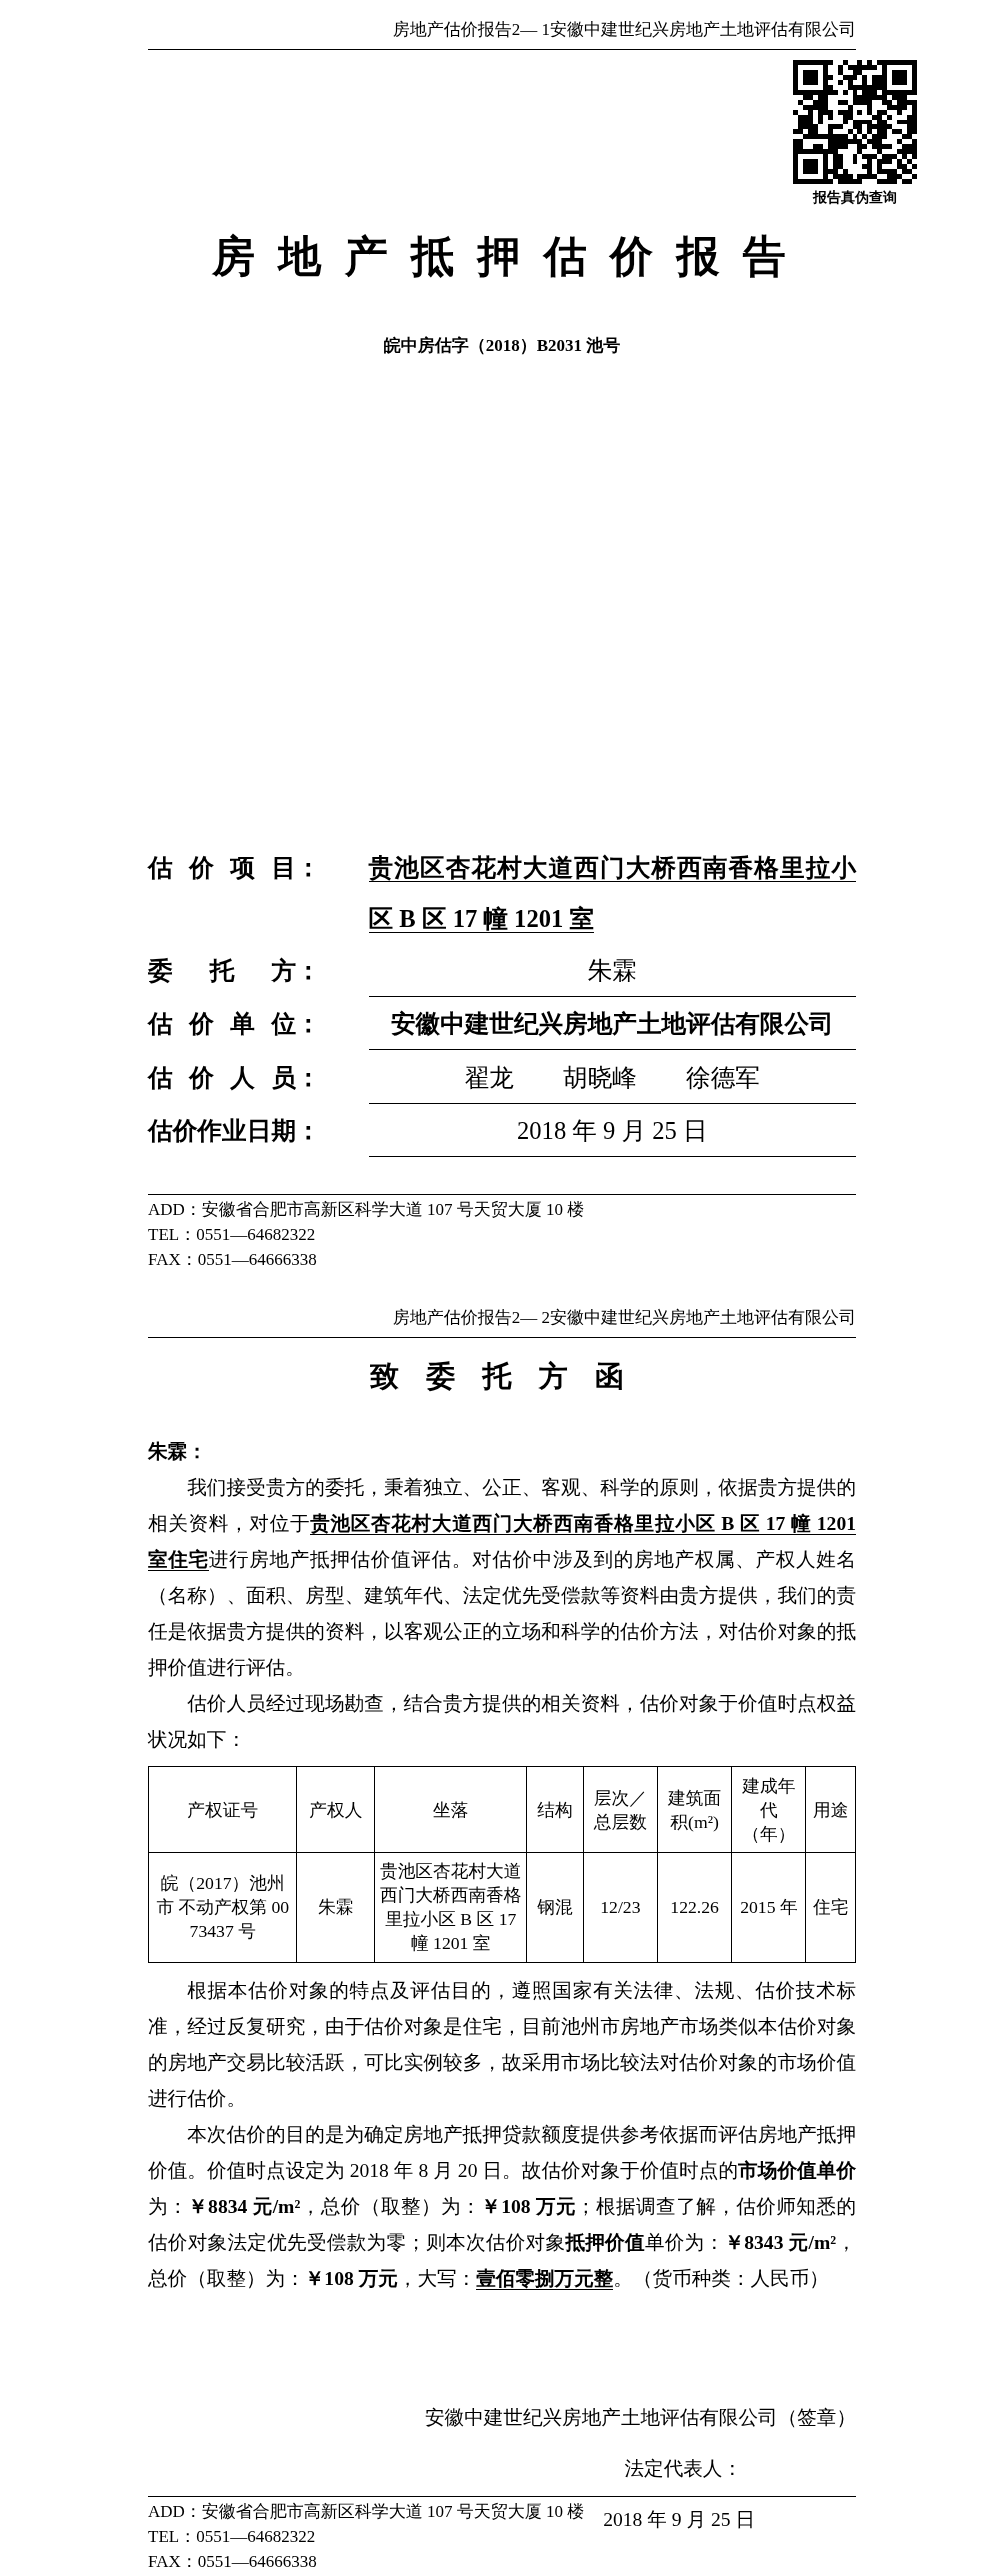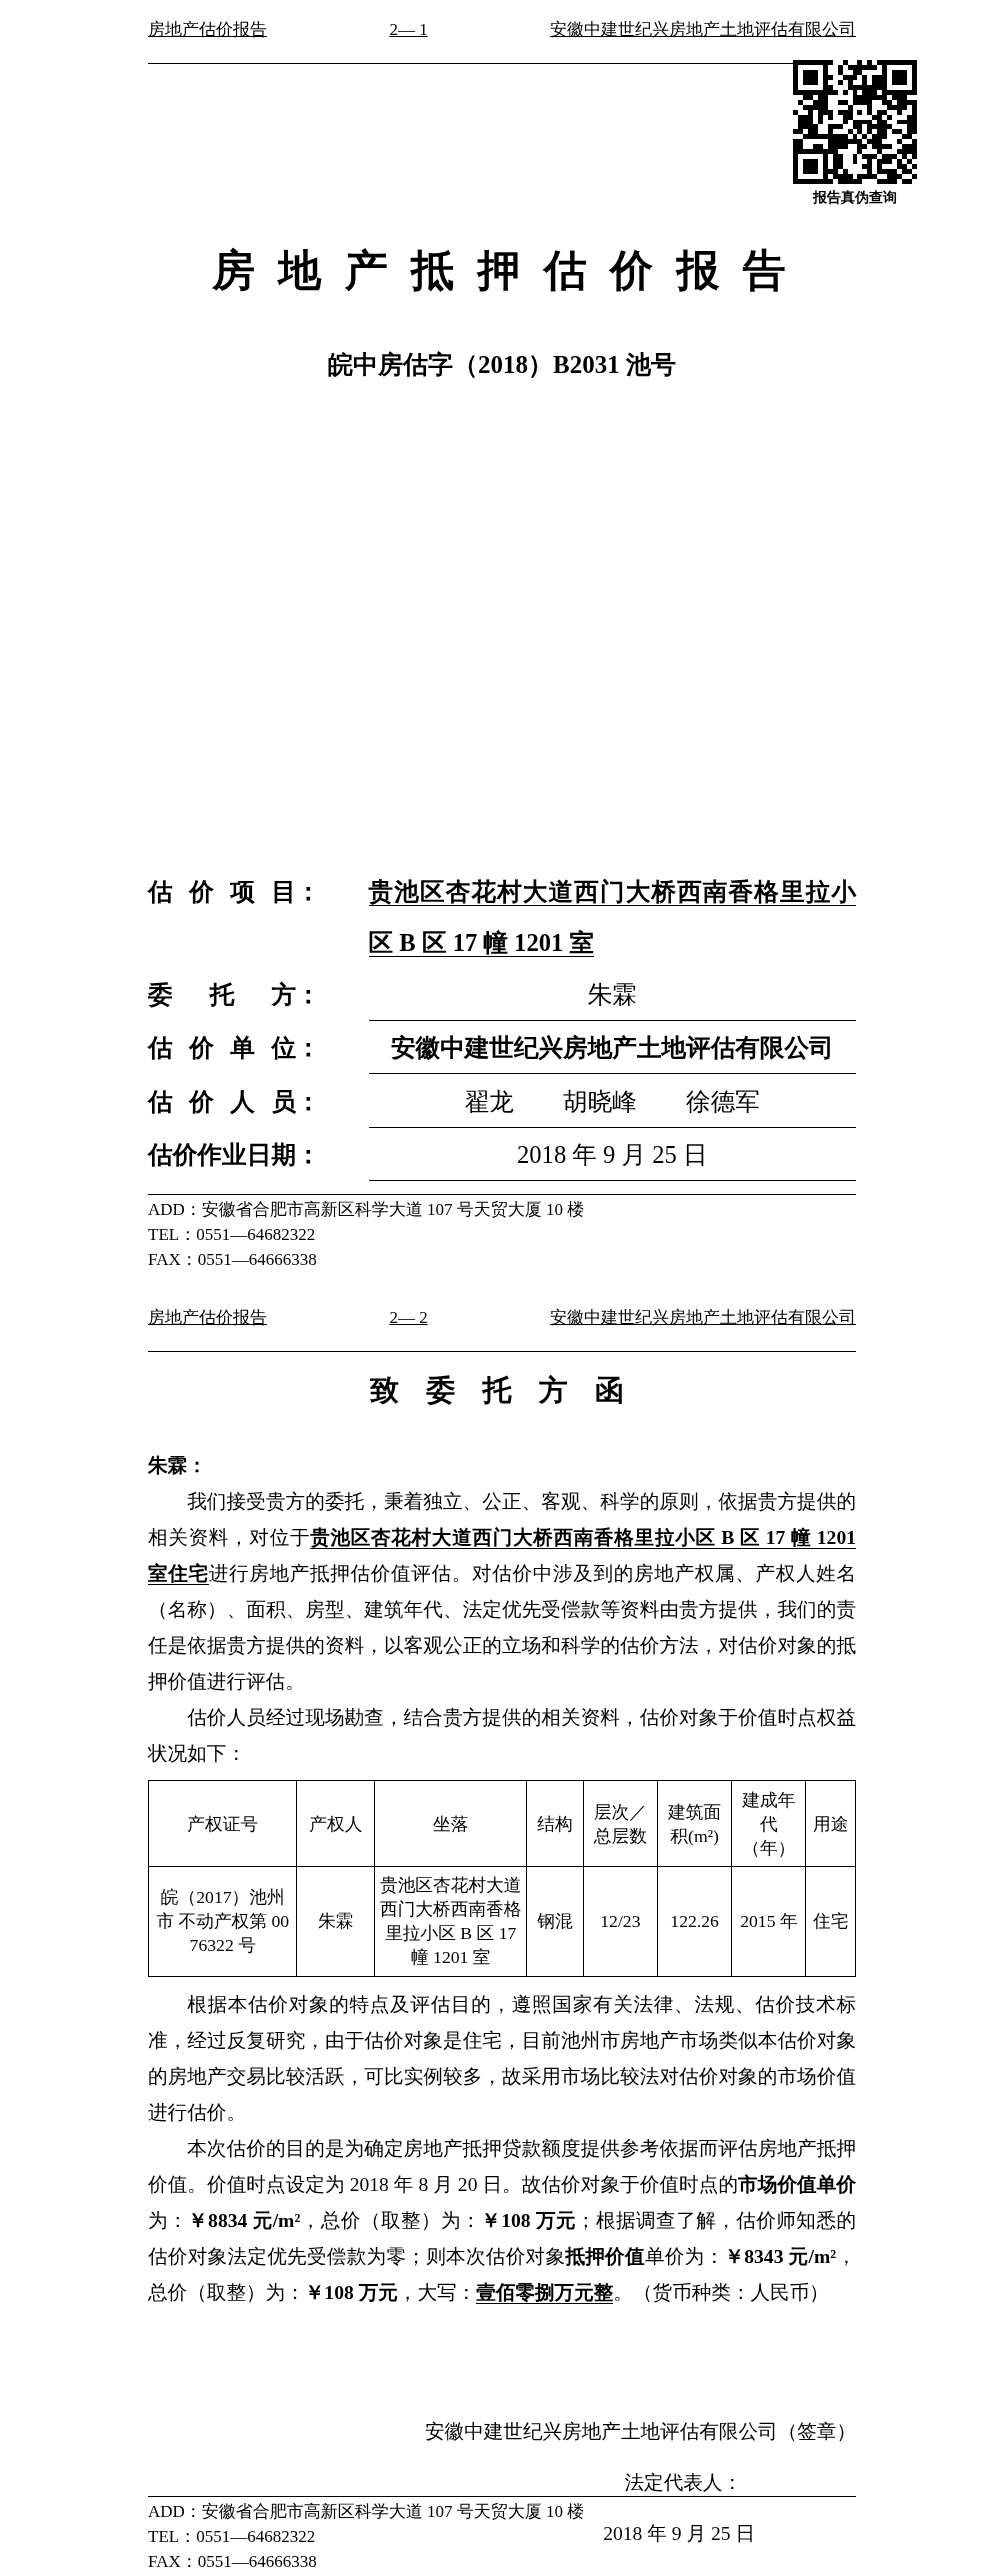--- a/index.html
+++ b/index.html
@@ -13,26 +13,25 @@
     position: relative;
     width: 1002px;
     height: 1288px;
     background: #fff;
     overflow: hidden;
     padding: 17.7px 146px 0 148px;
   }
   
   .page-header {
     display: flex;
-    justify-content: space-between;
+    justify-content: flex-end;
     align-items: baseline;
     font-size: 17px;
-    padding-bottom: 22px;
+    padding-bottom: 8px;
     border-bottom: 1.3px solid #000;
-    text-decoration: underline;
   }
   .page-footer {
     position: absolute;
     left: 148px;
     right: 146px;
     bottom: 16.4px;
     border-top: 1.3px solid #000;
     padding-top: 2px;
     font-size: 17px;
     line-height: 25px;
@@ -63,21 +62,21 @@
     margin-top: 178px;
     text-align: center;
     font-size: 43px;
     font-weight: bold;
     letter-spacing: 6.3px;
     white-space: nowrap;
   }
   .doc-number {
     margin-top: 48px;
     text-align: center;
-    font-size: 25px;
+    font-size: 17px;
     font-weight: bold;
   }
   .form-section { margin-top: 485px; font-size: 24.6px; }
   .form-row { display: flex; line-height: 51px; margin-top: 1.3px; gap: 48px; }
   .form-label-wrap { font-weight: bold; white-space: nowrap; }
   .form-label {
     display: inline-block;
     width: 148px;
     text-align: justify;
     text-align-last: justify;
@@ -852,21 +851,21 @@
           <th>坐落</th>
           <th>结构</th>
           <th>层次／总层数</th>
           <th>建筑面积(m²)</th>
           <th>建成年代（年）</th>
           <th>用途</th>
         </tr>
       </thead>
       <tbody>
         <tr>
-          <td>皖（2017）池州市 不动产权第 0076322 号</td>
+          <td>皖（2017）池州市 不动产权第 0073437 号</td>
           <td>朱霖</td>
           <td>贵池区杏花村大道西门大桥西南香格里拉小区 B 区 17 幢 1201 室</td>
           <td>钢混</td>
           <td>12/23</td>
           <td>122.26</td>
           <td>2015 年</td>
           <td>住宅</td>
         </tr>
       </tbody>
     </table>

